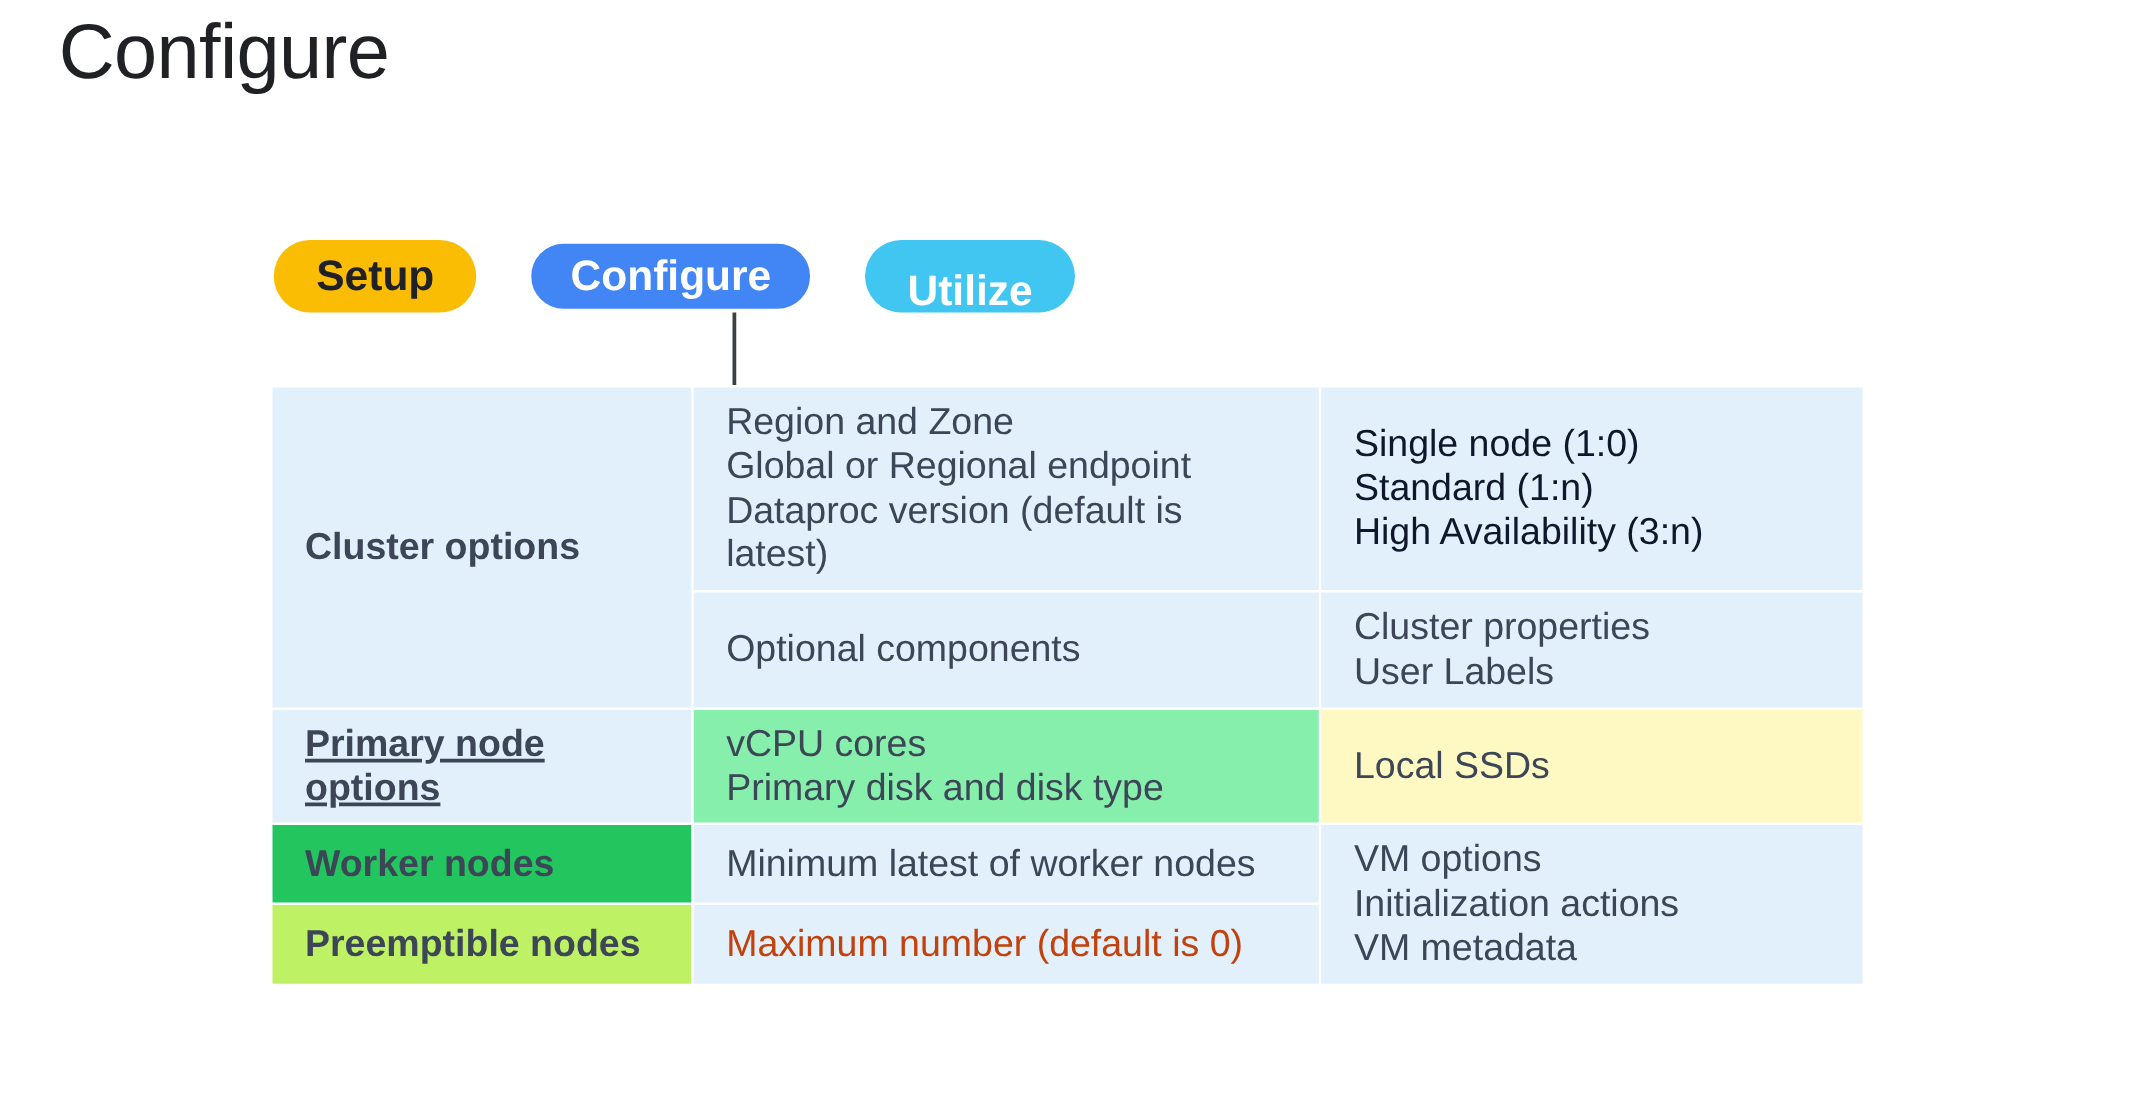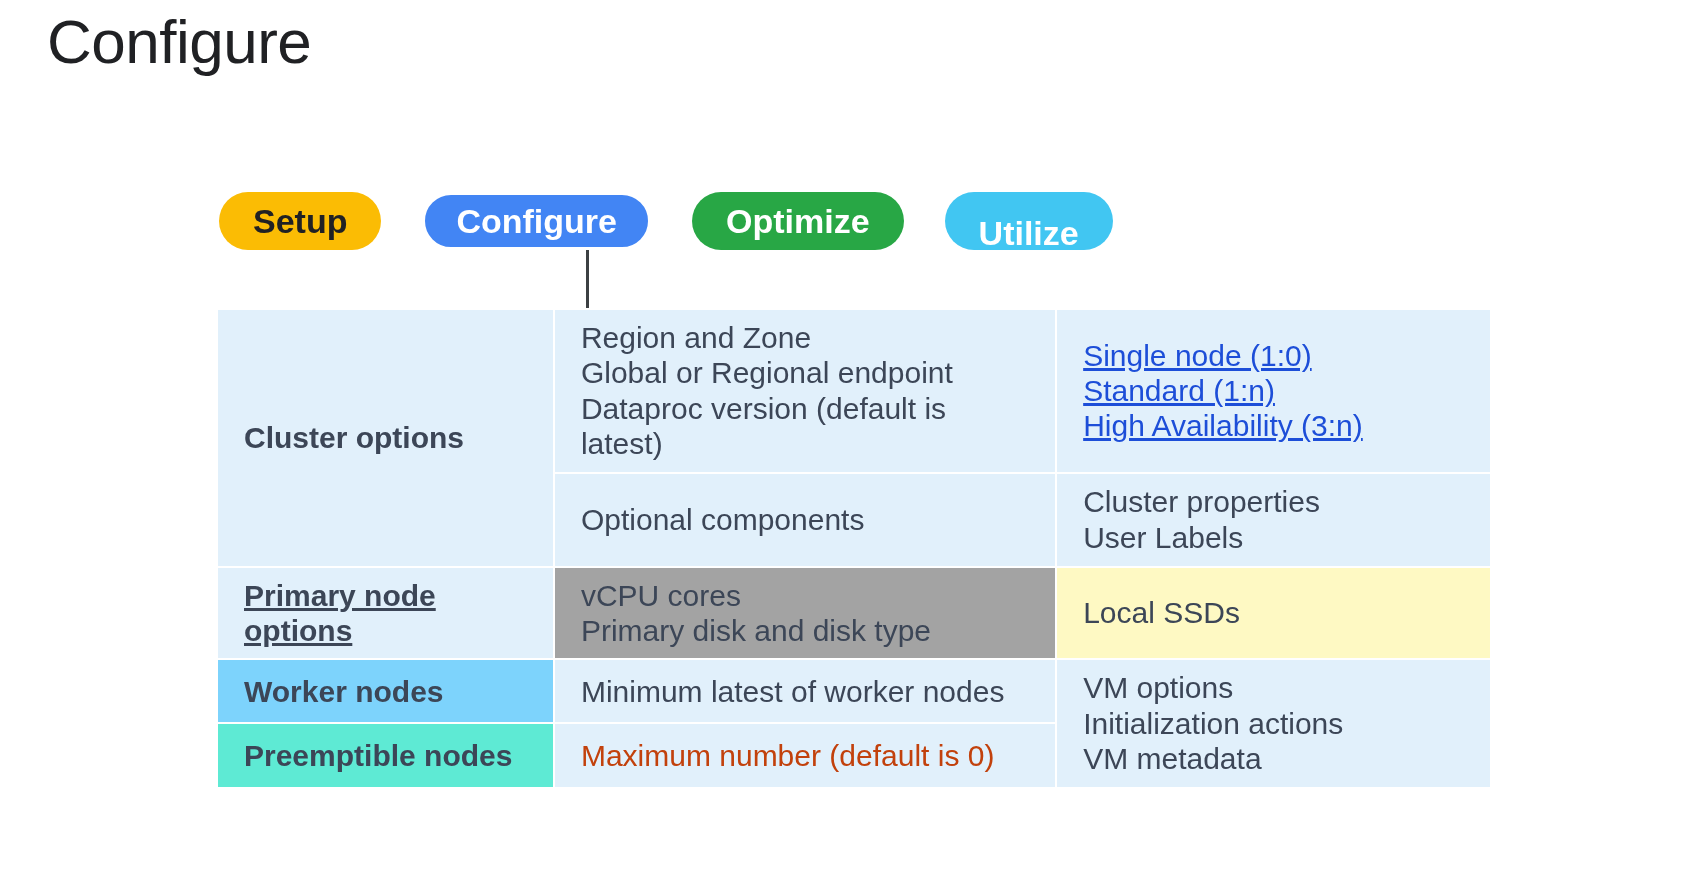--- a/index.html
+++ b/index.html
@@ -114,80 +114,77 @@
 
 <div class="slide-title">Configure</div>
 
 <div class="pill-row">
   <div class="pill" style="background: rgb(251, 188, 4); color: rgb(32, 33, 36);">
     <span>Setup</span>
   </div>
   <div class="pill selected" style="background: rgb(66, 133, 244); color: rgb(255, 255, 255);">
     <span>Configure</span>
   </div>
-  <div class="pill" style="background: rgb(40, 167, 69); color: rgb(255, 255, 255);">
-    <span>Optimize</span>
-  </div>
   <div class="pill" style="background: rgb(65, 198, 242); color: rgb(255, 255, 255); align-items: flex-end;">
     <span>Utilize</span>
   </div>
 </div>
 
 <div class="connector"></div>
 
 <table class="matrix">
   <tbody>
 
     <tr>
       <td class="col-label r-tall" rowspan="2" style="background: rgb(225, 240, 251); color: rgb(60, 70, 87);">Cluster options</td>
       <td class="col-mid r-tall cell-lines" style="background: rgb(225, 240, 251); color: rgb(60, 70, 87); margin-top: 29px;">
         <span>Region and Zone</span>
         <span>Global or Regional endpoint</span>
         <span>Dataproc version (default is latest)</span>
       </td>
-      <td class="col-right r-tall cell-lines" style="background: rgb(225, 240, 251); color: #1d4ed8; text-decoration: underline;">
+      <td class="col-right r-tall cell-lines" style="background: rgb(225, 240, 251); color: #0f172a;">
         <span>Single node (1:0)</span>
         <span>Standard (1:n)</span>
         <span>High Availability (3:n)</span>
       </td>
     </tr>
 
     <tr>
       <td class="col-mid r-mid cell-lines" style="background: rgb(225, 240, 251); color: rgb(60, 70, 87);">
         <span>Optional components</span>
       </td>
       <td class="col-right r-mid cell-lines" style="background: rgb(225, 240, 251); color: rgb(60, 70, 87);">
         <span>Cluster properties</span>
         <span>User Labels</span>
       </td>
     </tr>
 
     <tr>
       <td class="col-label r-short" style="background: rgb(225, 240, 251); color: rgb(60, 70, 87); text-decoration: underline;">Primary node options</td>
-      <td class="col-mid r-short cell-lines" style="background: #a3a3a3; color: rgb(60, 70, 87);">
+      <td class="col-mid r-short cell-lines" style="background: #86efac; color: rgb(60, 70, 87);">
         <span>vCPU cores</span>
         <span>Primary disk and disk type</span>
       </td>
       <td class="col-right r-short cell-lines" style="background: #fef9c3; color: rgb(60, 70, 87);">
         <span>Local SSDs</span>
       </td>
     </tr>
 
     <tr>
-      <td class="col-label r-single" style="background: #7dd3fc; color: rgb(60, 70, 87); margin-left: 45px;">Worker nodes</td>
+      <td class="col-label r-single" style="background: #22c55e; color: rgb(60, 70, 87); margin-left: 45px;">Worker nodes</td>
       <td class="col-mid r-single cell-lines" style="background: rgb(225, 240, 251); color: rgb(60, 70, 87);">
         <span>Minimum latest of worker nodes</span>
       </td>
       <td class="col-right cell-lines" rowspan="2" style="background: rgb(225, 240, 251); color: rgb(60, 70, 87);">
         <span>VM options</span>
         <span>Initialization actions</span>
         <span>VM metadata</span>
       </td>
     </tr>
 
     <tr>
-      <td class="col-label r-single" style="background: #5eead4; color: rgb(60, 70, 87);">Preemptible nodes</td>
+      <td class="col-label r-single" style="background: #bef264; color: rgb(60, 70, 87);">Preemptible nodes</td>
       <td class="col-mid r-single cell-lines" style="background: rgb(225, 240, 251); color: #c2410c;">
         <span>Maximum number (default is 0)</span>
       </td>
     </tr>
   </tbody>
 </table>
 
 </body></html>

